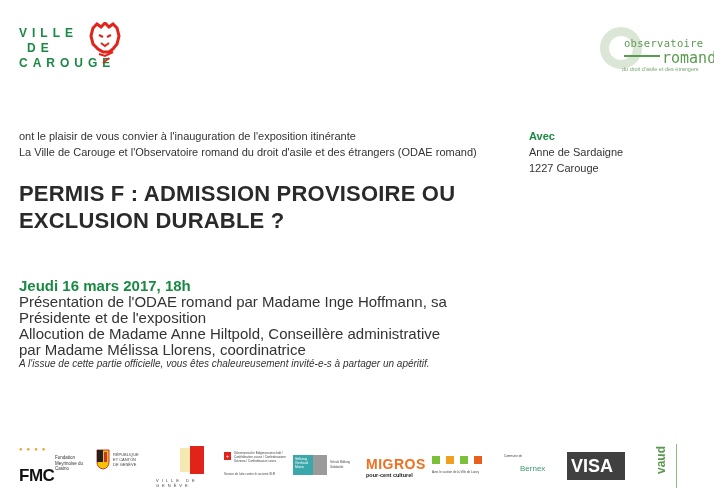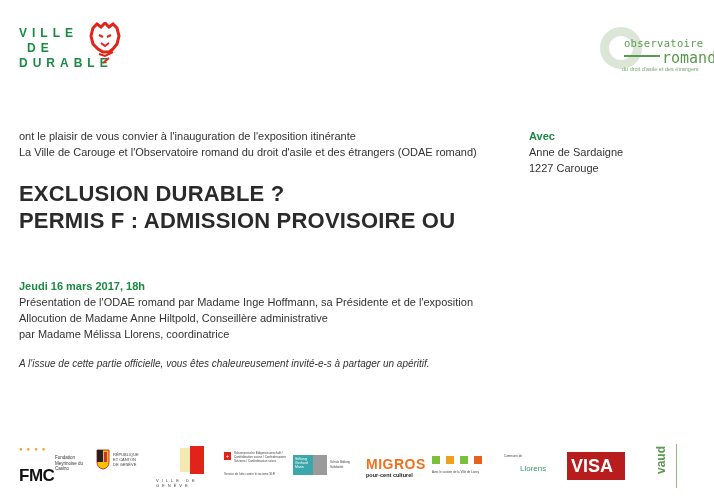--- a/index.html
+++ b/index.html
@@ -16,42 +16,42 @@
     .odae-line { position: absolute; left: 26px; top: 28px; width: 36px; height: 2px; background: #5a9a4e; }
     .odae-word2 { position: absolute; left: 64px; top: 22px; font-family: "DejaVu Sans Mono", monospace; font-size: 15px; color: #5a9a4e; }
     .odae-sub { position: absolute; left: 24px; top: 39px; font-size: 5.5px; color: #7aa870; white-space: nowrap; }
 
     .intro { position: absolute; left: 19px; top: 128px; font-size: 11px; line-height: 16px; color: #333; width: 460px; }
     .title { position: absolute; left: 19px; top: 180px; font-size: 22px; line-height: 27px; font-weight: bold; color: #2a2a2a; width: 470px; letter-spacing: 0.2px; }
 
     .lieu { position: absolute; left: 529px; top: 128px; font-size: 11px; line-height: 16px; color: #333; }
     .green-label { color: #1a8a43; font-weight: bold; }
 
-    .details { position: absolute; left: 19px; top: 278px; font-size: 11px; line-height: 16px; color: #333; width: 470px; }
+    .details { position: absolute; left: 19px; top: 278px; font-size: 15px; line-height: 16px; color: #333; width: 470px; }
     .details .date { color: #1a8a43; font-weight: bold; }
     .note { position: absolute; left: 19px; top: 358px; font-size: 10px; font-style: italic; color: #333; }
 
     .sponsors { position: absolute; left: 0; top: 440px; width: 714px; height: 60px; }
     .sp { position: absolute; }
     .fmc-dots { position: absolute; left: 0; top: 0; font-size: 6px; color: #f0a030; letter-spacing: 4px; }
     .fmc-text { position: absolute; left: 0; top: 8px; font-weight: bold; font-size: 17px; color: #111; letter-spacing: -0.5px; margin-top: 12px; }
     .fmc-sub { position: absolute; left: 36px; top: 9px; font-size: 4.5px; line-height: 5.5px; color: #333; width: 30px; }
     .small-txt { font-size: 4px; line-height: 5px; color: #444; }
     .migros { font-weight: bold; font-size: 14px; color: #f07020; letter-spacing: 0.5px; }
     .migros-sub { font-weight: bold; font-size: 5.5px; color: #222; }
-    .visa { background: #b91c1c; color: #fff; font-weight: bold; font-size: 18px; width: 58px; height: 28px; display: flex; align-items: center; padding-left: 4px; }
+    .visa { background: #404040; color: #fff; font-weight: bold; font-size: 18px; width: 58px; height: 28px; display: flex; align-items: center; padding-left: 4px; }
     .vaud { color: #5a9a4e; font-weight: bold; font-size: 12px; writing-mode: vertical-rl; transform: rotate(180deg); }
   </style>
 </head>
 <body>
 
 <div class="logo-carouge">
   <div class="carouge-word" style="left:0;top:5px;">VILLE</div>
   <div class="carouge-word" style="left:8px;top:20px;">DE</div>
-  <div class="carouge-word" style="left:0;top:35px;">DURABLE</div>
+  <div class="carouge-word" style="left:0;top:35px;">CAROUGE</div>
   <svg class="lion" width="32" height="42" viewBox="0 0 32 42">
     <path d="M4 6 L8 2 L12 5 L16 1 L20 5 L24 2 L28 6 L30 14 L28 22 L24 27 L20 30 L14 30 L9 27 L4 22 L2 14 Z" fill="none" stroke="#e2231a" stroke-width="3"></path>
     <path d="M10 13 L14 15 M22 13 L18 15 M12 21 L16 24 L20 21" stroke="#e2231a" stroke-width="2" fill="none"></path>
     <path d="M10 32 L16 34 L24 30 M20 36 L14 41" stroke="#e2231a" stroke-width="2" fill="none"></path>
   </svg>
 </div>
 
 <div class="logo-odae">
   <div class="odae-ring"></div>
   <div class="odae-word1">observatoire</div>
@@ -59,22 +59,22 @@
   <div class="odae-word2">romand</div>
   <div class="odae-sub">du droit d'asile et des étrangers</div>
 </div>
 
 <div class="intro">
   <div>ont le plaisir de vous convier à l'inauguration de l'exposition itinérante</div>
   <div>La Ville de Carouge et l'Observatoire romand du droit d'asile et des étrangers (ODAE romand)</div>
 </div>
 
 <div class="title">
+  <div>PERMIS F : ADMISSION PROVISOIRE OU</div>
   <div>EXCLUSION DURABLE ?</div>
-  <div>PERMIS F : ADMISSION PROVISOIRE OU</div>
 </div>
 
 <div class="lieu">
   <div class="green-label">Avec</div>
   <div>Anne de Sardaigne</div>
   <div>1227 Carouge</div>
 </div>
 
 <div class="details">
   <div class="date">Jeudi 16 mars 2017, 18h</div>
@@ -127,21 +127,21 @@
   <div class="sp" style="left:432px;top:16px;width:60px;height:24px;">
     <div style="position:absolute;left:0;top:0;width:8px;height:8px;background:#7cbf3a;"></div>
     <div style="position:absolute;left:14px;top:0;width:8px;height:8px;background:#f0a020;"></div>
     <div style="position:absolute;left:28px;top:0;width:8px;height:8px;background:#7cbf3a;"></div>
     <div style="position:absolute;left:42px;top:0;width:8px;height:8px;background:#e86020;"></div>
     <div class="small-txt" style="position:absolute;left:0;top:14px;font-size:3px;white-space:nowrap;">Avec le soutien de la Ville de Lancy</div>
   </div>
 
   <div class="sp" style="left:502px;top:14px;width:54px;height:24px;">
     <div class="small-txt" style="position:absolute;left:2px;top:0;font-size:3px;">Commune de</div>
-    <div style="position:absolute;left:18px;top:10px;font-size:8px;color:#3a9a6a;">Llorens</div>
+    <div style="position:absolute;left:18px;top:10px;font-size:8px;color:#3a9a6a;">Bernex</div>
   </div>
 
   <div class="sp visa" style="left:567px;top:12px;">VISA</div>
 
   <div class="sp" style="left:652px;top:4px;width:28px;height:44px;">
     <div class="vaud" style="position:absolute;left:2px;top:2px;">vaud</div>
     <div style="position:absolute;left:24px;top:0;width:1px;height:44px;background:#8bbf7e;"></div>
   </div>
 </div>
 

